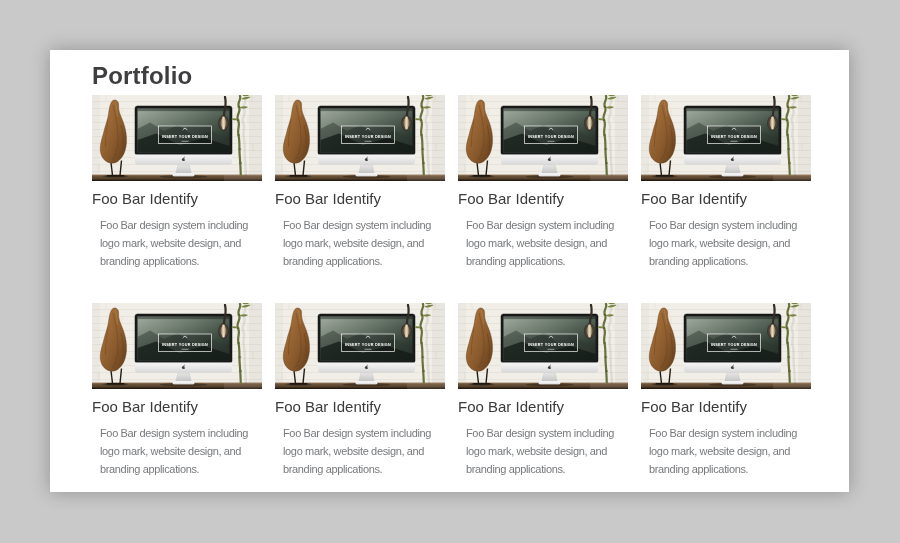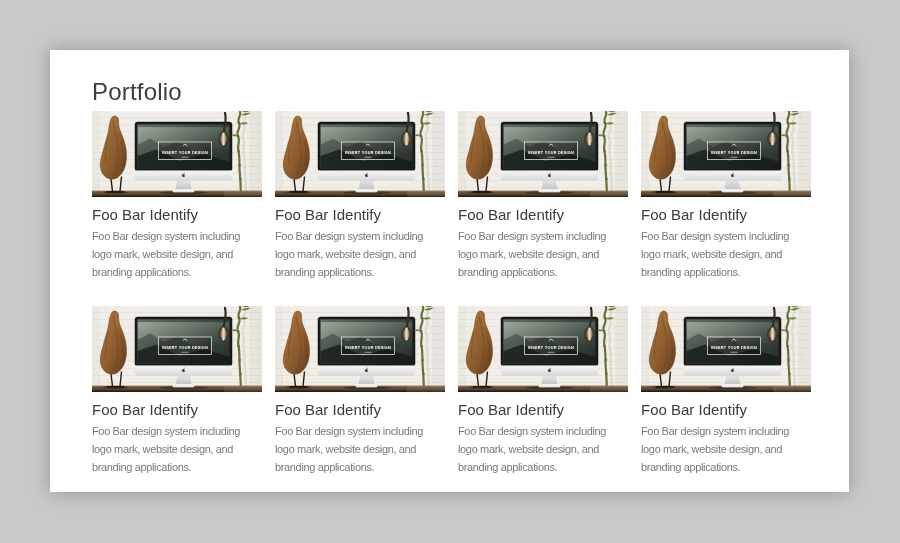--- a/index.html
+++ b/index.html
@@ -7,38 +7,38 @@
     width:900px;height:543px;position:relative;overflow:hidden;
     background:#c9c9c9;
     font-family:"Liberation Sans",sans-serif;
   }
   .panel{
     position:absolute;left:50px;top:50px;width:799px;height:442px;
     background:#ffffff;
     box-shadow:0 0 18px rgba(0,0,0,.28);
   }
   .page-title{
-    margin:28px 0 0 42px;
-    font-size:24px;line-height:28px;font-weight:400;
+    margin:12px 0 0 42px;
+    font-size:24px;line-height:28px;font-weight:700;
     color:#3e3e40;letter-spacing:.2px;
   }
   .grid{
     margin:5px 0 0 42px;width:719px;
     display:grid;grid-template-columns:repeat(4,170px);
     column-gap:13px;row-gap:25px;
   }
   .card{width:170px}
   .thumb{width:170px;height:86px;display:block;background:#efece6}
   .thumb svg{display:block;width:170px;height:86px}
   .card-title{
     margin:9px 0 3px;
     font-size:15px;line-height:18px;font-weight:400;color:#3b3b3d;
   }
   .card-desc{
-    margin:0;
+    margin:8px;
     font-size:11px;line-height:18px;letter-spacing:-.35px;color:#77797c;
   }
   .defs-svg{position:absolute;width:0;height:0;overflow:hidden}
 </style>
 </head>
 <body>
 
 <svg class="defs-svg" aria-hidden="true">
   <symbol id="imac-scene" viewBox="0 0 170 86">
     <defs>

